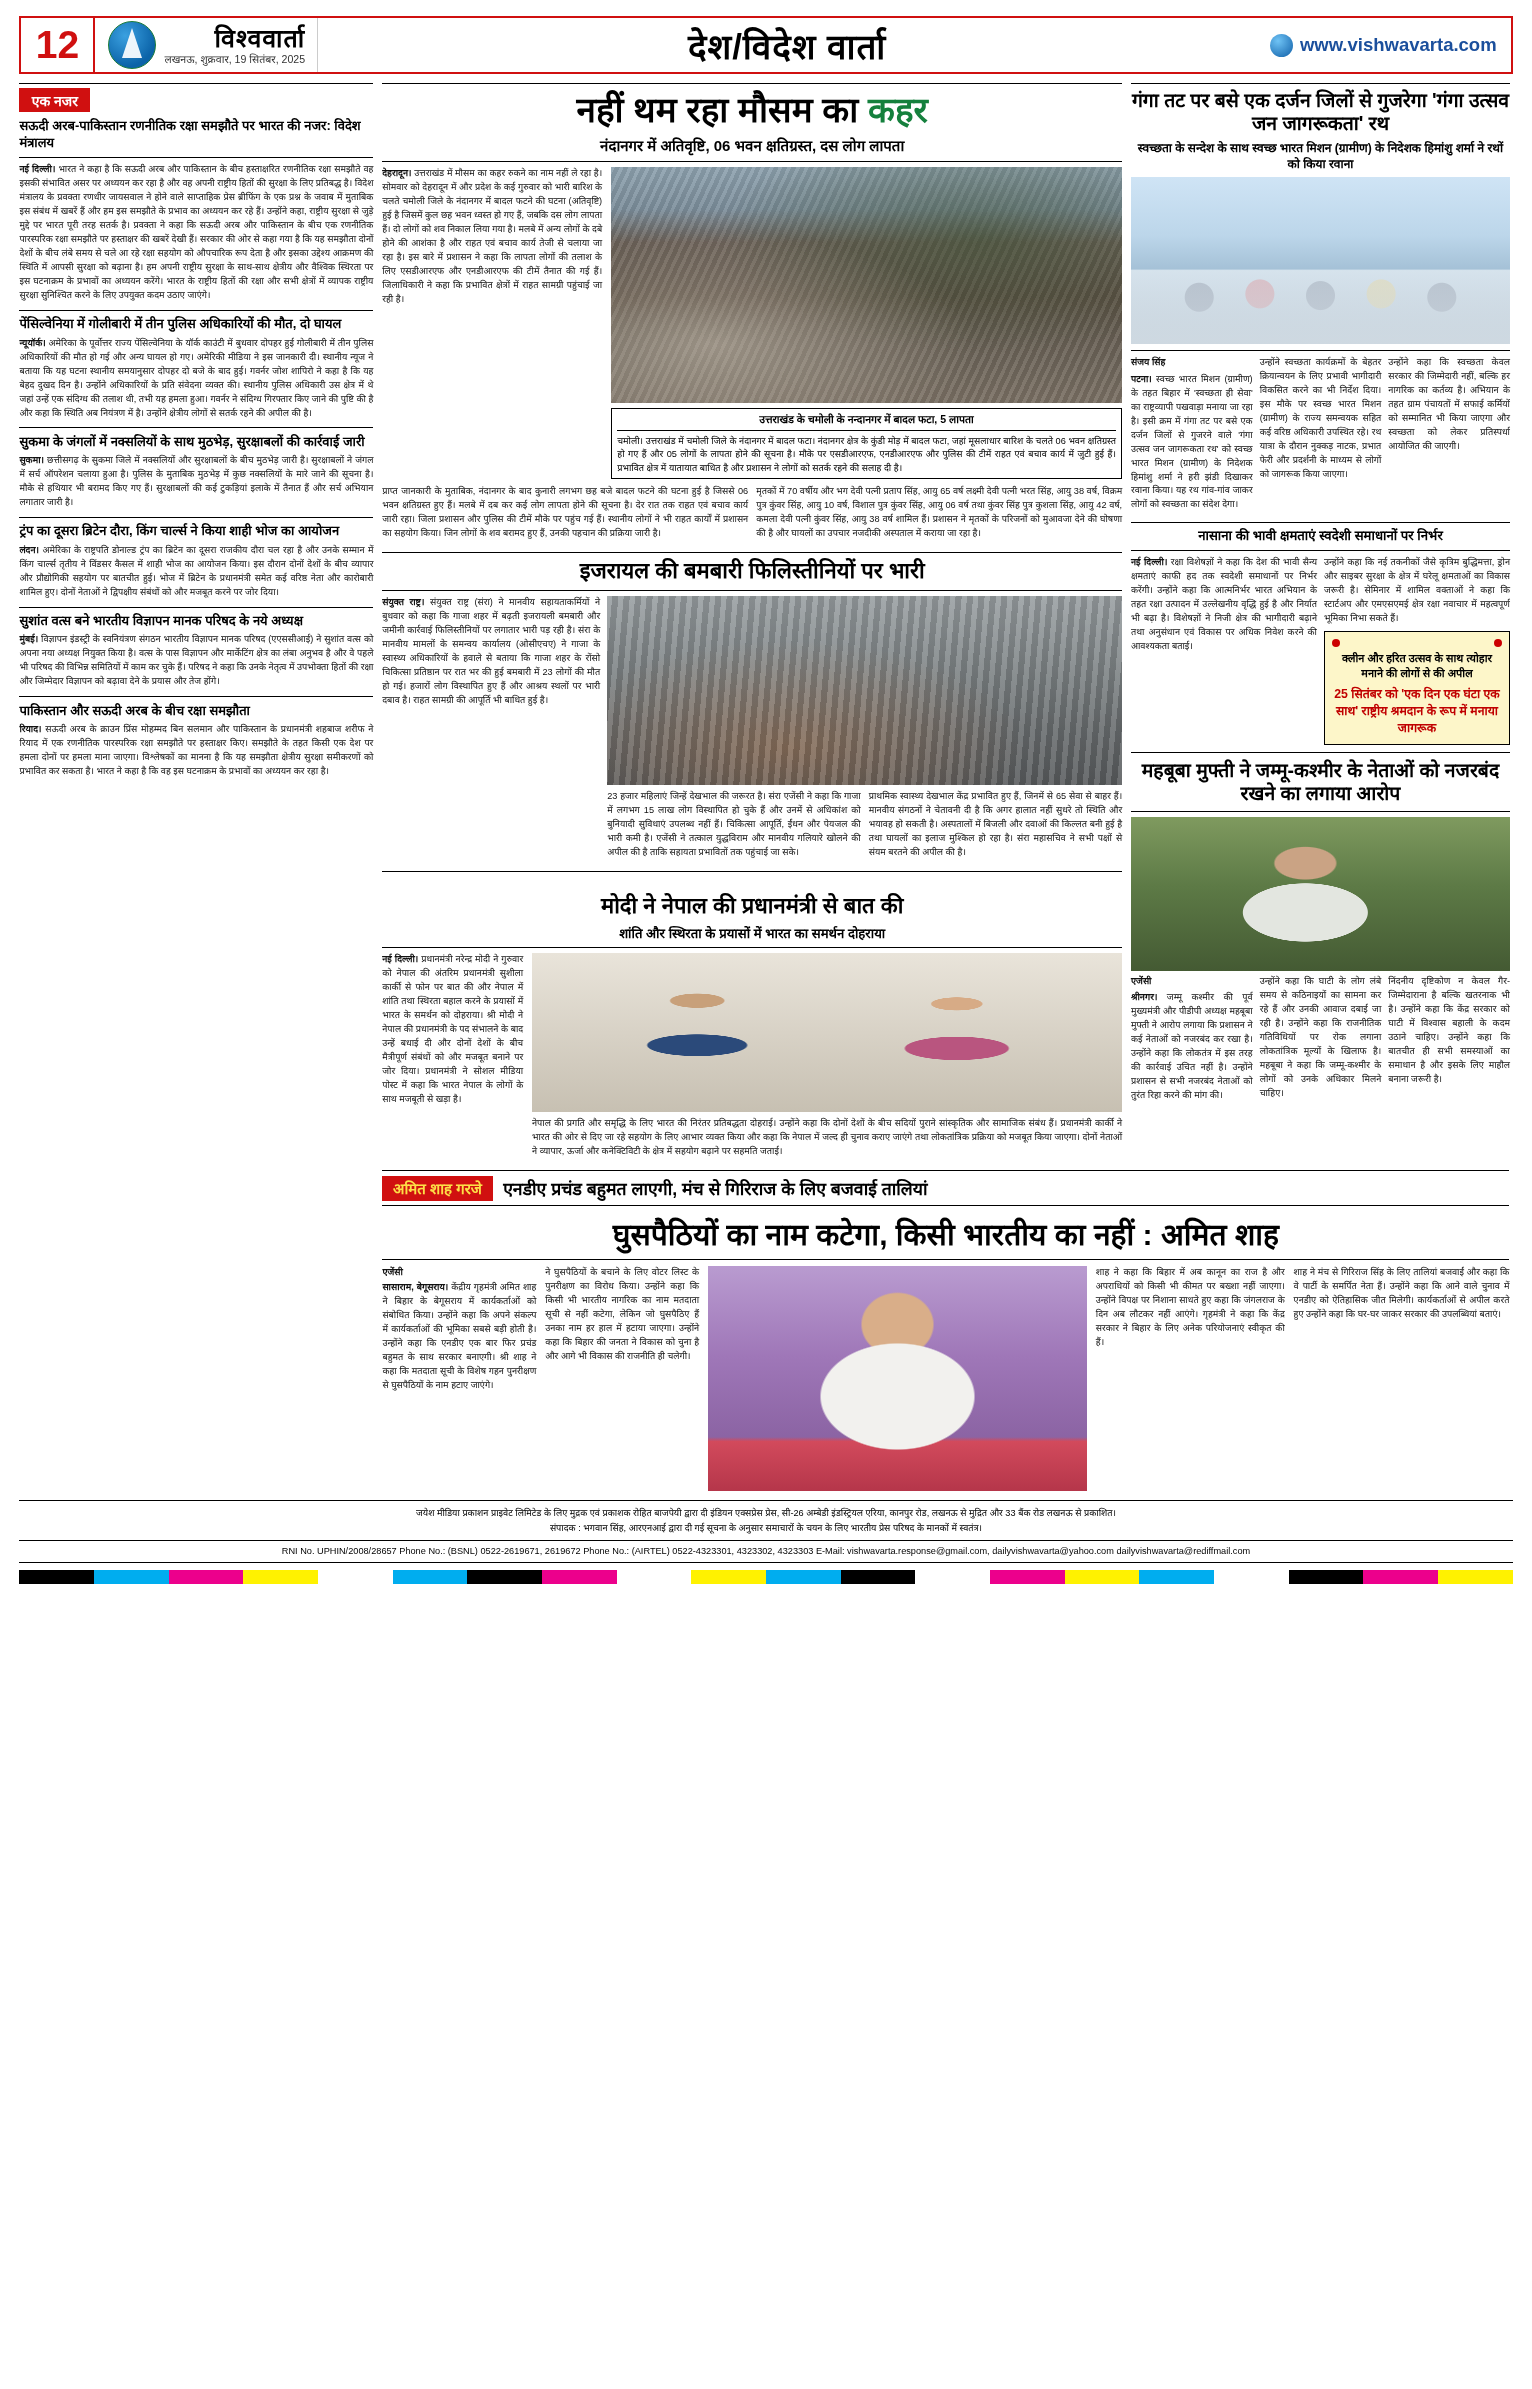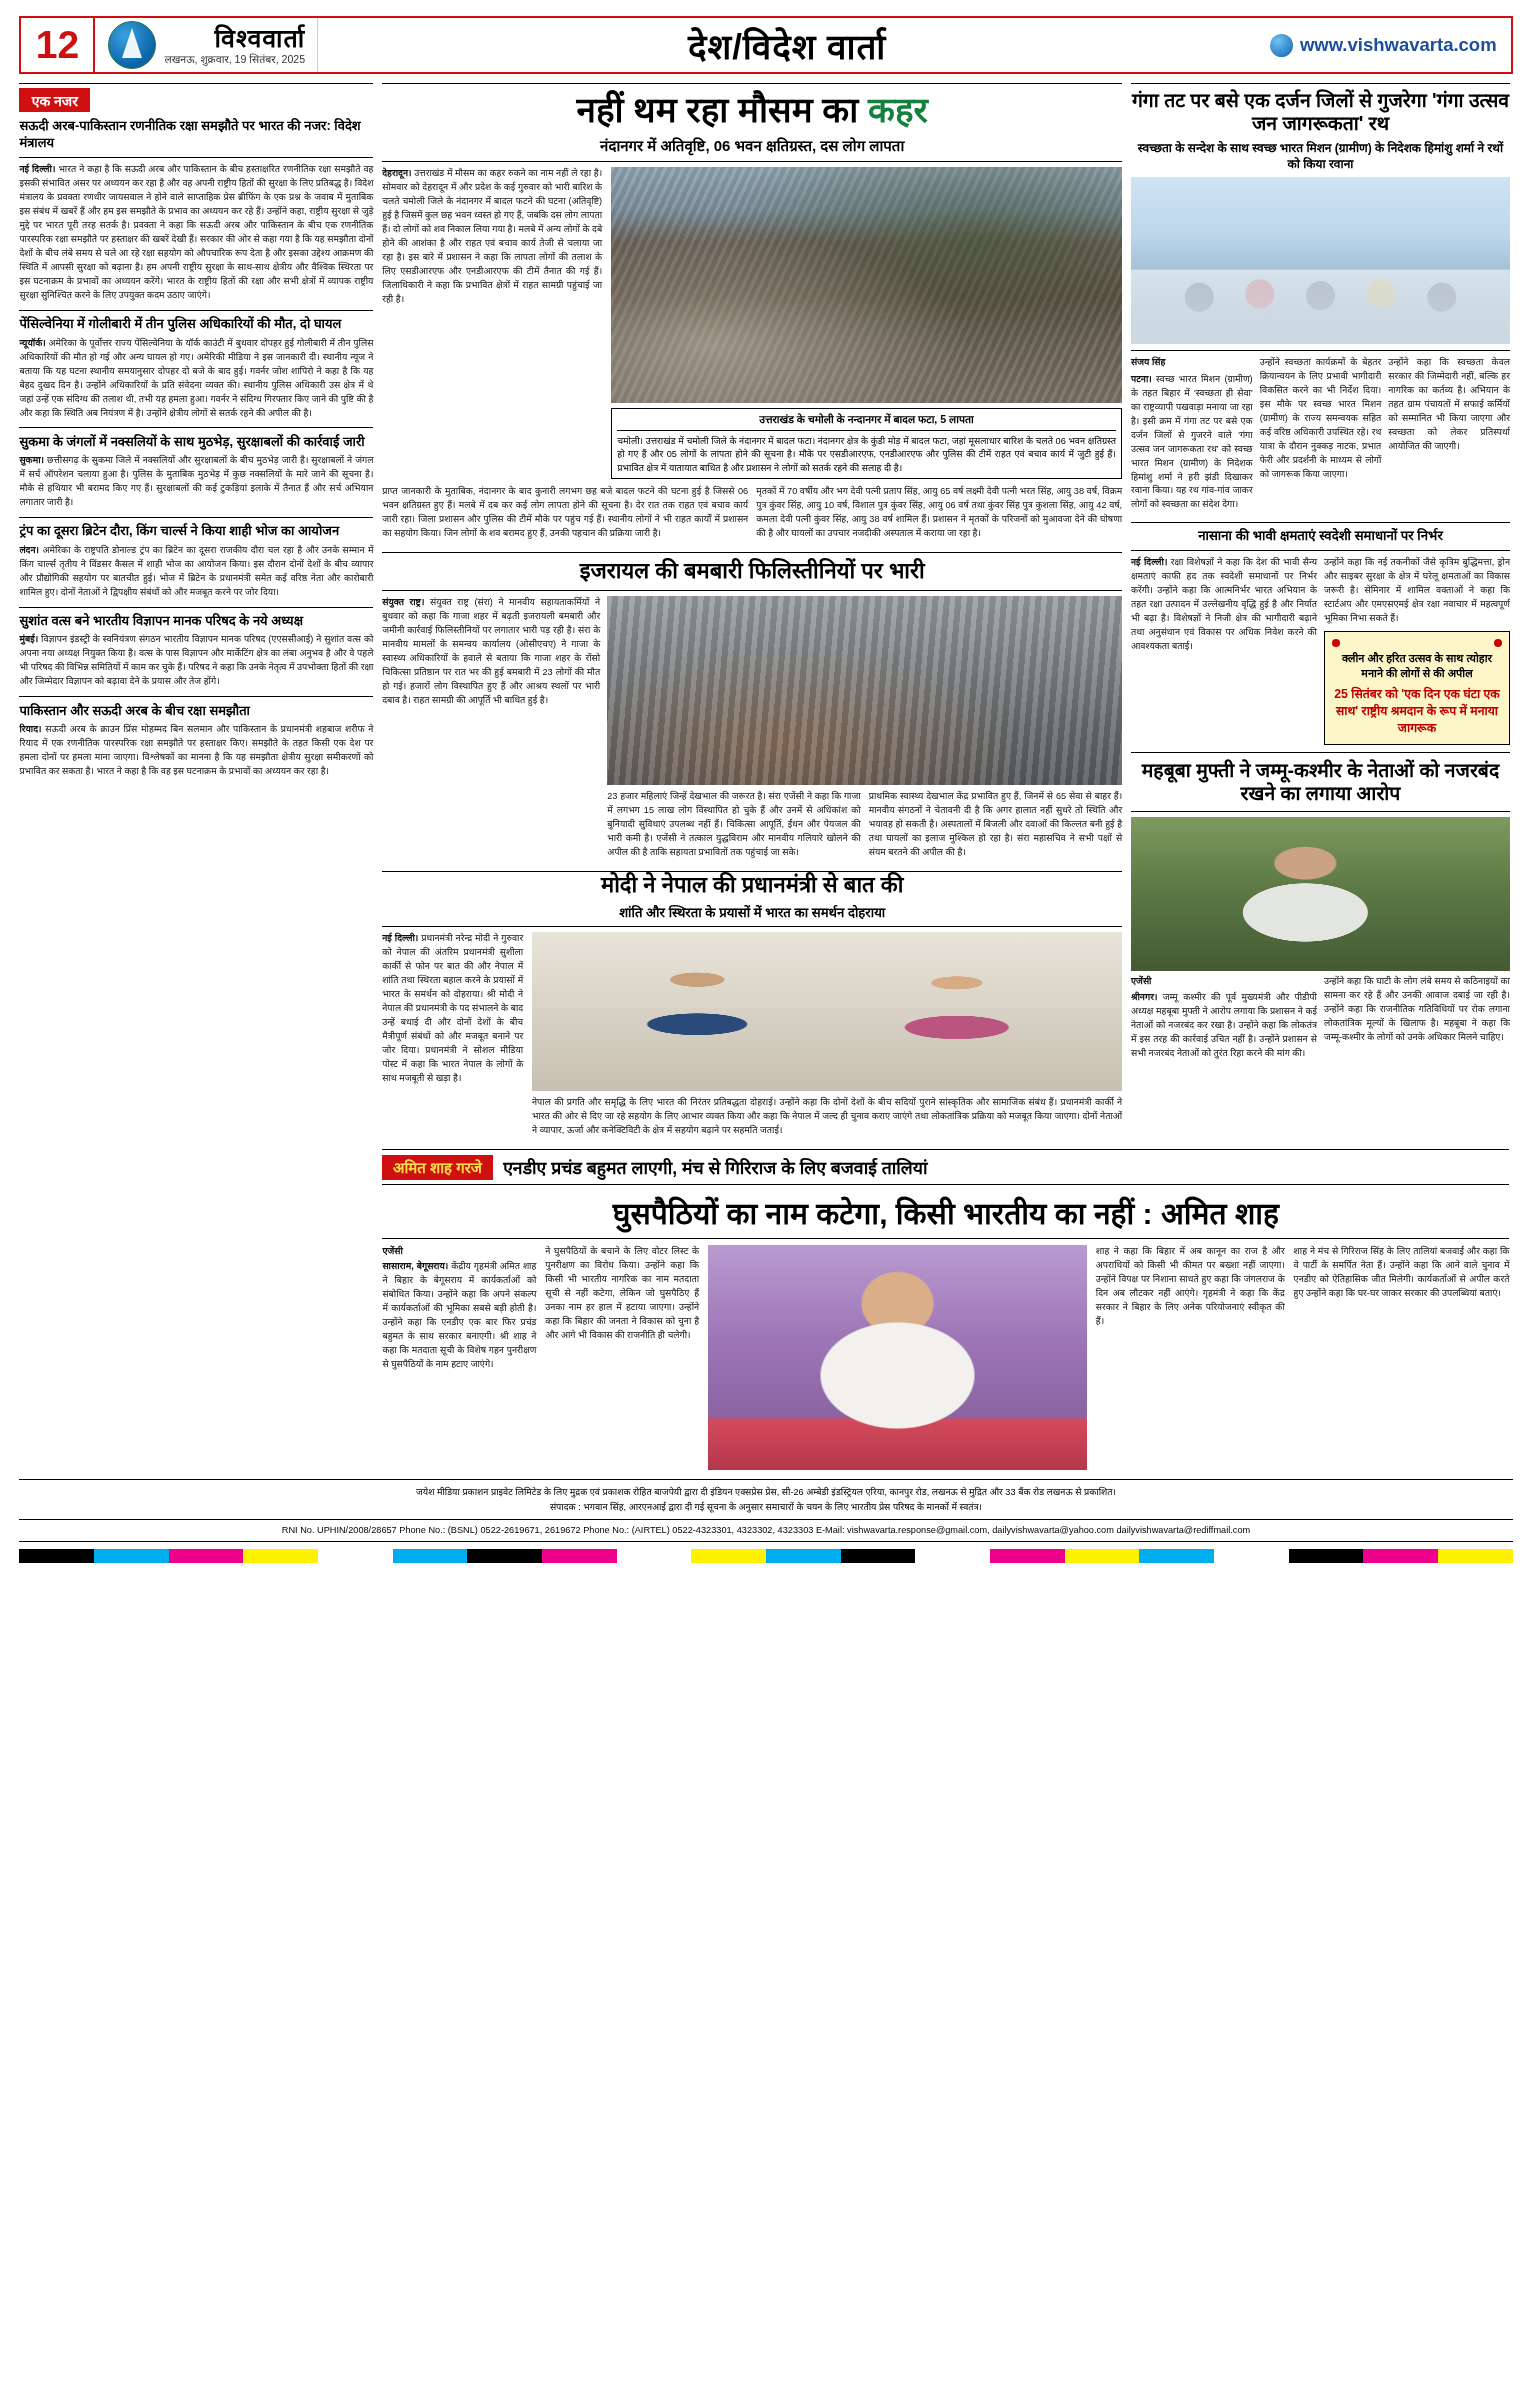--- a/index.html
+++ b/index.html
@@ -228,21 +228,21 @@
               <div class="c">
                   <div class="body-text">
                     <p>प्राथमिक स्वास्थ्य देखभाल केंद्र प्रभावित हुए हैं, जिनमें से 65 सेवा से बाहर हैं। मानवीय संगठनों ने चेतावनी दी है कि अगर हालात नहीं सुधरे तो स्थिति और भयावह हो सकती है। अस्पतालों में बिजली और दवाओं की किल्लत बनी हुई है तथा घायलों का इलाज मुश्किल हो रहा है। संरा महासचिव ने सभी पक्षों से संयम बरतने की अपील की है।</p>
                   </div>
                 </div>
             </div>
           </div>
         </div>
       </div>
 
-      <div style="border-top:1.8px solid #000;margin-top:7px;padding-top:0;">
+      <div style="border-top:1.8px solid #000;margin-top:7px;padding-top:21px;">
         <div class="headline h-lg" style="text-align:center;">मोदी ने नेपाल की प्रधानमंत्री से बात की</div>
         <div class="sub-head" style="font-size:13.2px;">शांति और स्थिरता के प्रयासों में भारत का समर्थन दोहराया</div>
         <div class="hr-thin"></div>
         <div class="two" style="gap:8.8px;">
           <div style="width:141px;">
             <div class="body-text">
                 <p><span class="dateline">नई दिल्ली।</span> <span>प्रधानमंत्री नरेन्द्र मोदी ने गुरुवार को नेपाल की अंतरिम प्रधानमंत्री सुशीला कार्की से फोन पर बात की और नेपाल में शांति तथा स्थिरता बहाल करने के प्रयासों में भारत के समर्थन को दोहराया। श्री मोदी ने नेपाल की प्रधानमंत्री के पद संभालने के बाद उन्हें बधाई दी और दोनों देशों के बीच मैत्रीपूर्ण संबंधों को और मजबूत बनाने पर जोर दिया। प्रधानमंत्री ने सोशल मीडिया पोस्ट में कहा कि भारत नेपाल के लोगों के साथ मजबूती से खड़ा है।</span></p>
               </div>
           </div>
           <div style="flex:1;">
@@ -315,20 +315,25 @@
         <div class="three" style="gap:7px;margin-top:4.4px;">
           <div class="c">
             <div class="body-text">
               <p style="font-weight:bold;margin-bottom:1.8px;">एजेंसी</p>
               <p><span class="dateline">श्रीनगर।</span> <span>जम्मू कश्मीर की पूर्व मुख्यमंत्री और पीडीपी अध्यक्ष महबूबा मुफ्ती ने आरोप लगाया कि प्रशासन ने कई नेताओं को नजरबंद कर रखा है। उन्होंने कहा कि लोकतंत्र में इस तरह की कार्रवाई उचित नहीं है। उन्होंने प्रशासन से सभी नजरबंद नेताओं को तुरंत रिहा करने की मांग की।</span></p>
             </div>
           </div>
           <div class="c">
               <div class="body-text">
                 <p>उन्होंने कहा कि घाटी के लोग लंबे समय से कठिनाइयों का सामना कर रहे हैं और उनकी आवाज दबाई जा रही है। उन्होंने कहा कि राजनीतिक गतिविधियों पर रोक लगाना लोकतांत्रिक मूल्यों के खिलाफ है। महबूबा ने कहा कि जम्मू-कश्मीर के लोगों को उनके अधिकार मिलने चाहिए।</p>
+              </div>
+            </div>
+          <div class="c">
+              <div class="body-text">
+                <p>निंदनीय दृष्टिकोण न केवल गैर-जिम्मेदाराना है बल्कि खतरनाक भी है। उन्होंने कहा कि केंद्र सरकार को घाटी में विश्वास बहाली के कदम उठाने चाहिए। उन्होंने कहा कि बातचीत ही सभी समस्याओं का समाधान है और इसके लिए माहौल बनाना जरूरी है।</p>
               </div>
             </div>
         </div>
       </div>
 
     </div>
   </div>
 
   <div style="margin-left:363px;width:1127px;">
     <div class="amit-band">

